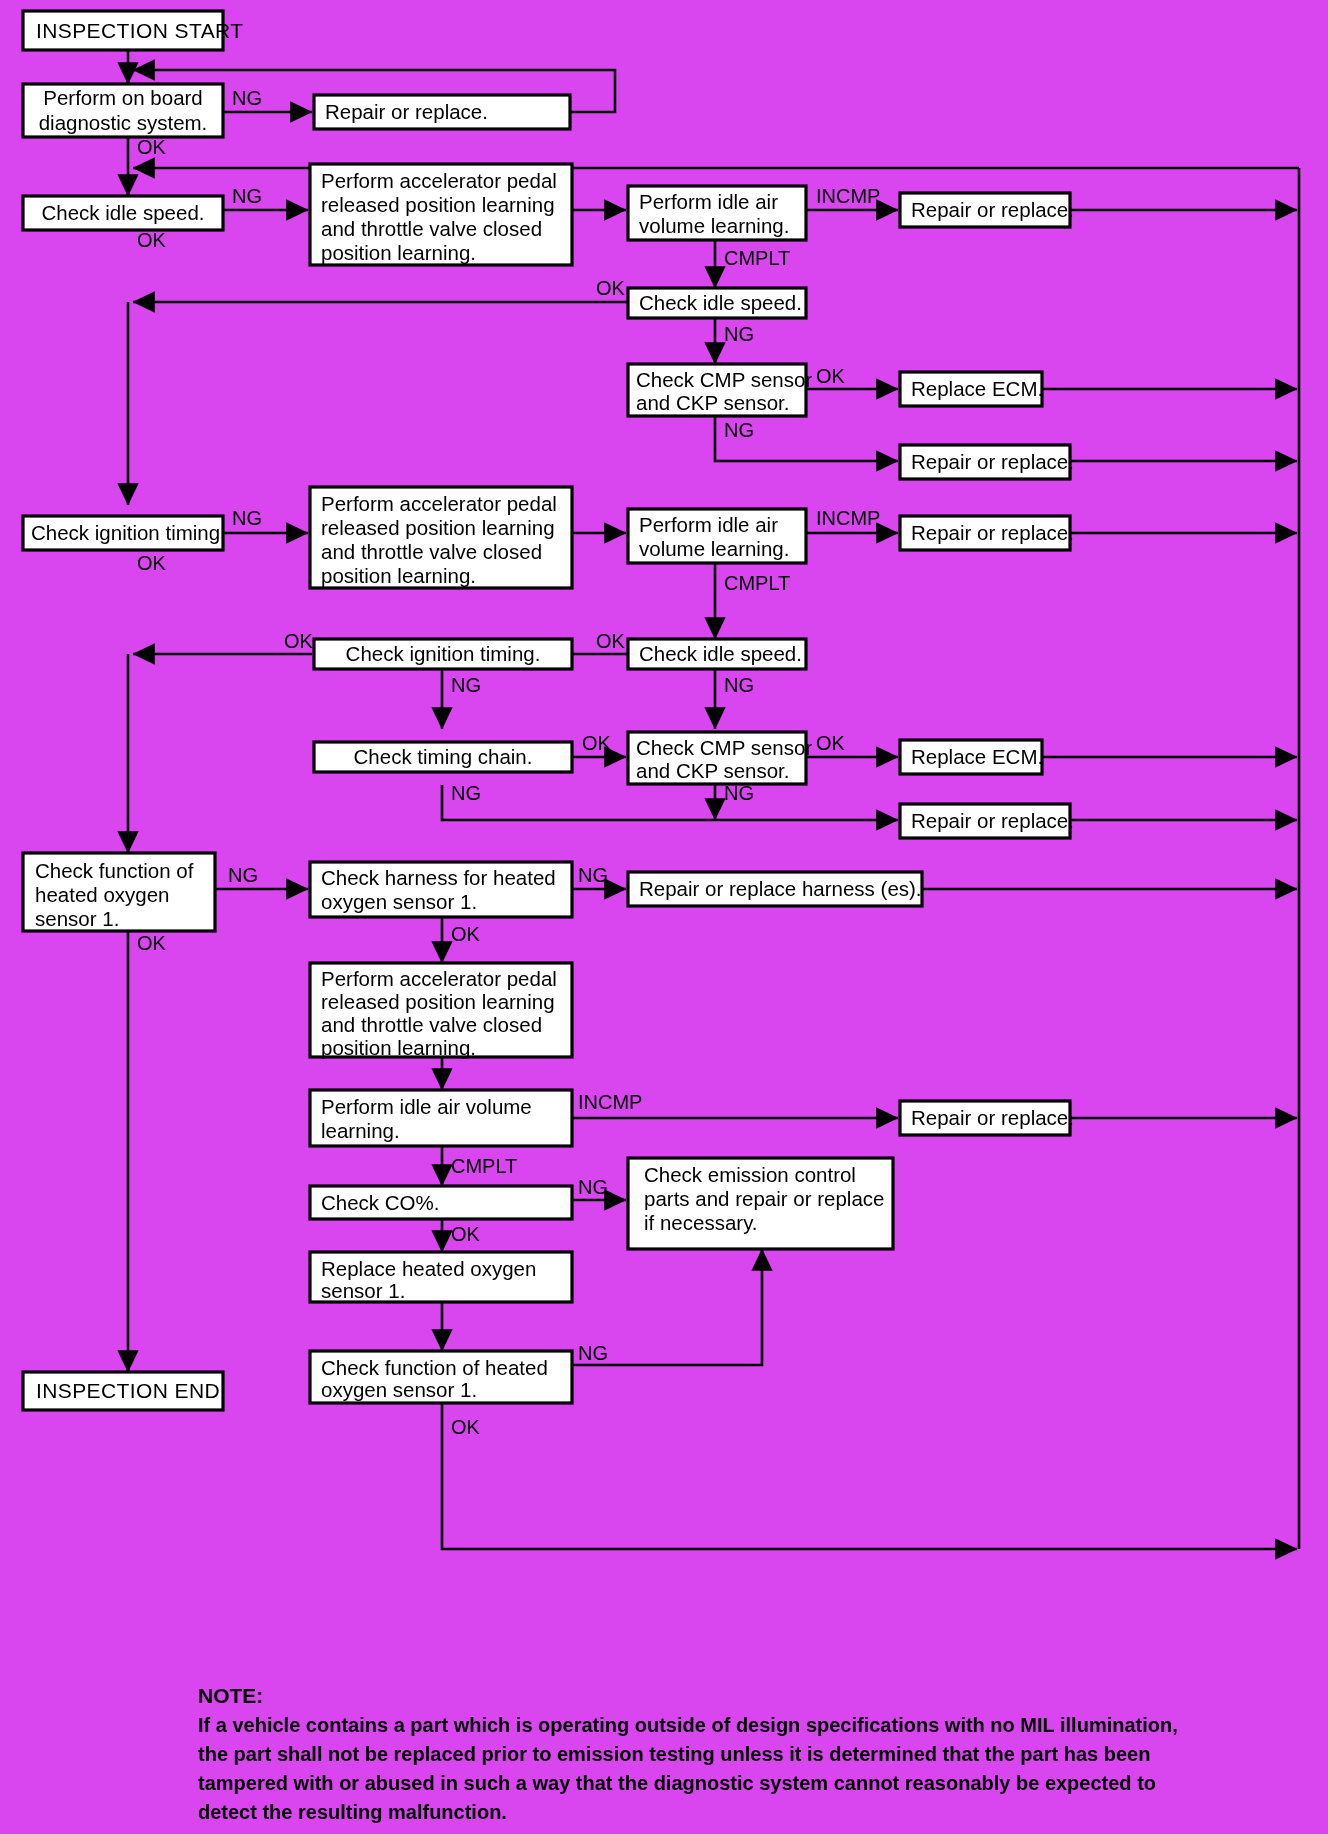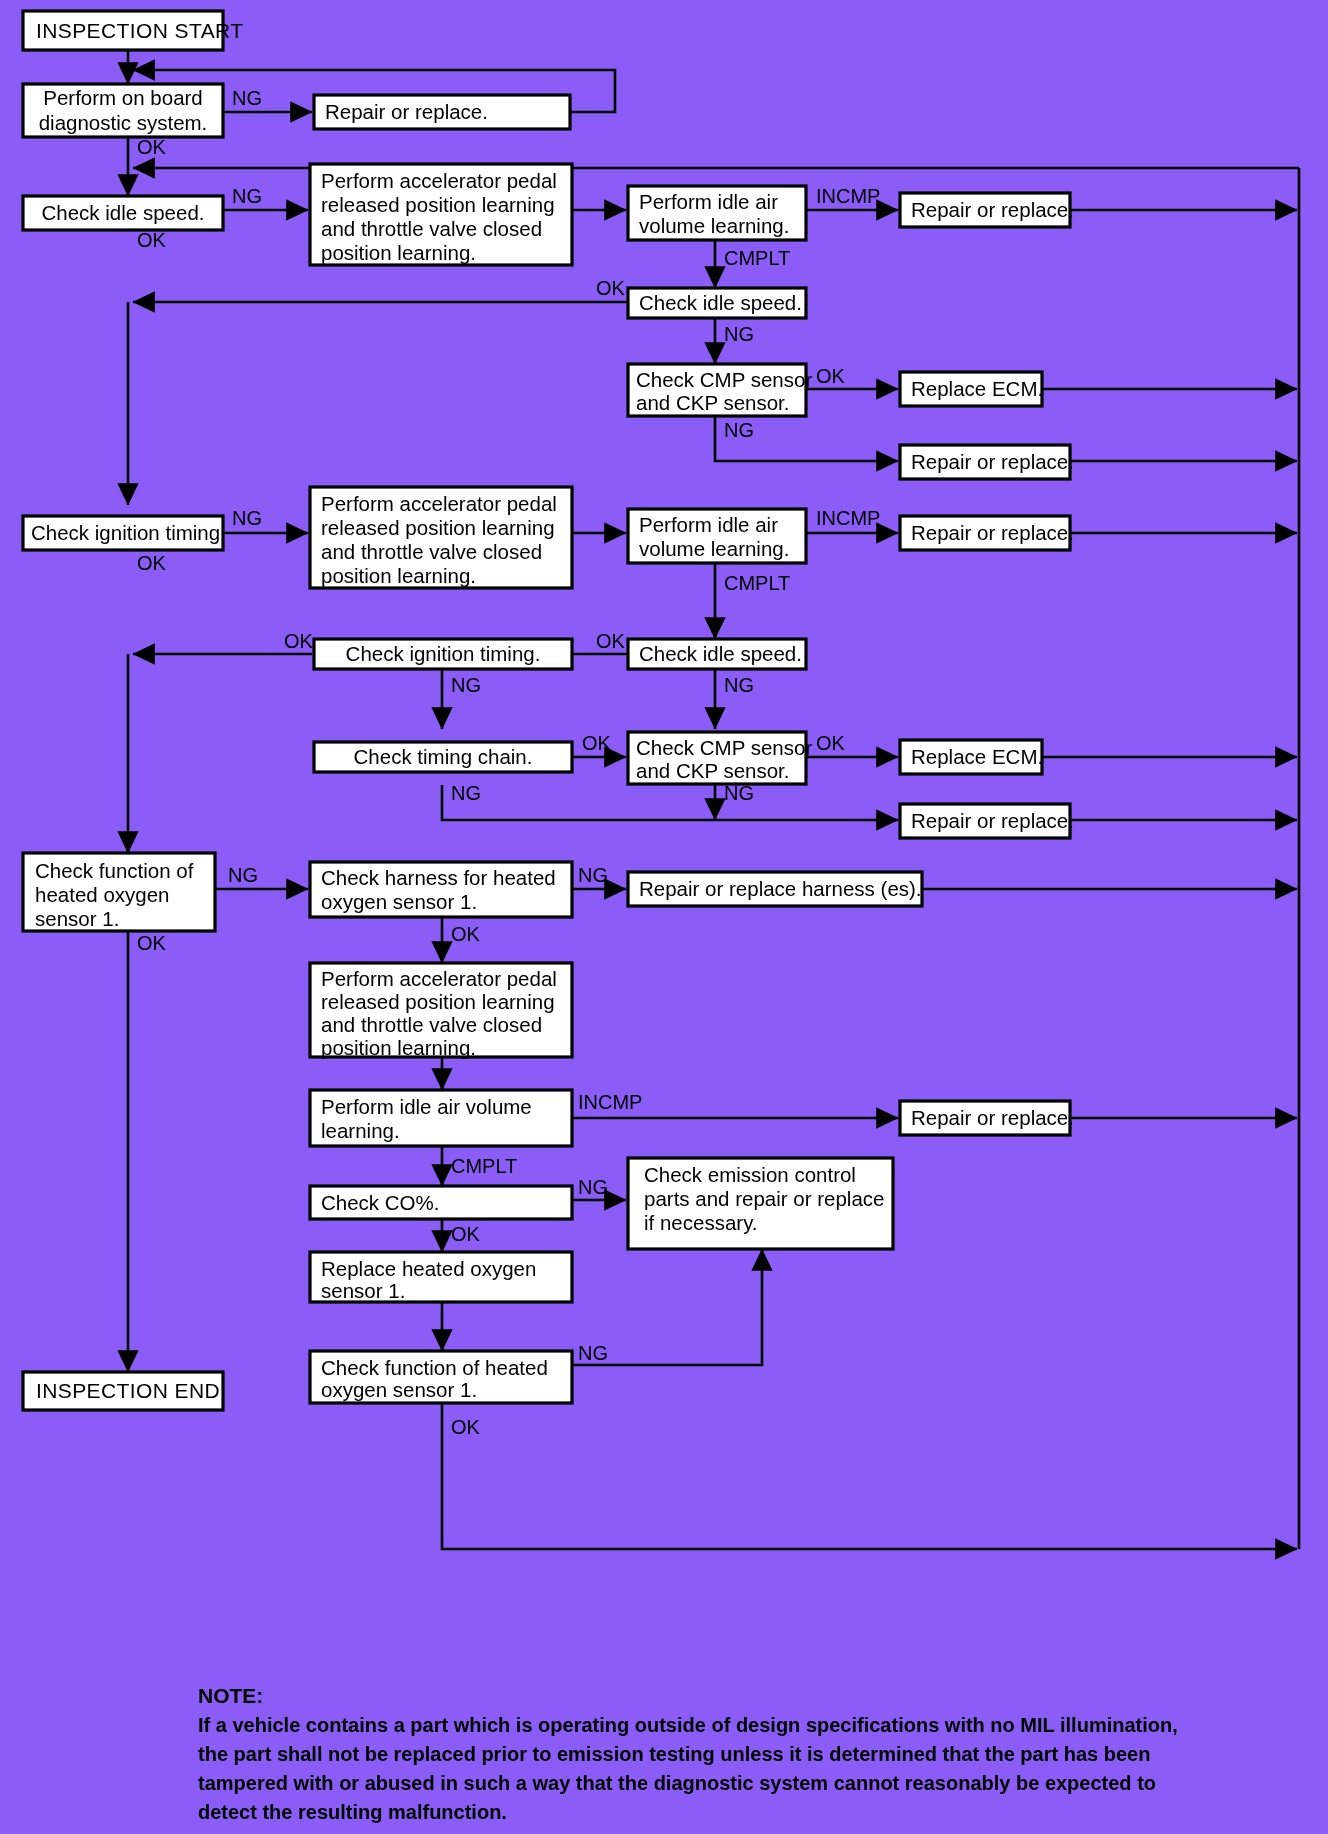--- a/index.html
+++ b/index.html
@@ -1,17 +1,17 @@
 <!DOCTYPE html>
 <html><head>
 <meta charset="utf-8">
 <style>
   html,body{margin:0;padding:0;background:#ffffff;}
   body{font-family:"Liberation Sans",sans-serif;}
-  #stage{position:relative;width:1328px;height:1834px;background:#8b5cf6;overflow:hidden;}
+  #stage{position:relative;width:1328px;height:1834px;background:#d946ef;overflow:hidden;}
   #diagram{position:absolute;left:0;top:0;width:1328px;height:1834px;}
   .bx{fill:#ffffff;stroke:#000000;stroke-width:3.2;}
   .ln{stroke:#000000;stroke-width:2.6;fill:none;}
   text{font-family:"Liberation Sans",sans-serif;fill:#000;}
   .boxtext{font-size:20.5px;}
   .edgelabel{font-size:20px;}
   .capbox{font-size:21px;letter-spacing:.4px;}
   .notehead{font-size:21px;font-weight:bold;}
   .notebody{font-size:20px;font-weight:bold;}
 </style>

